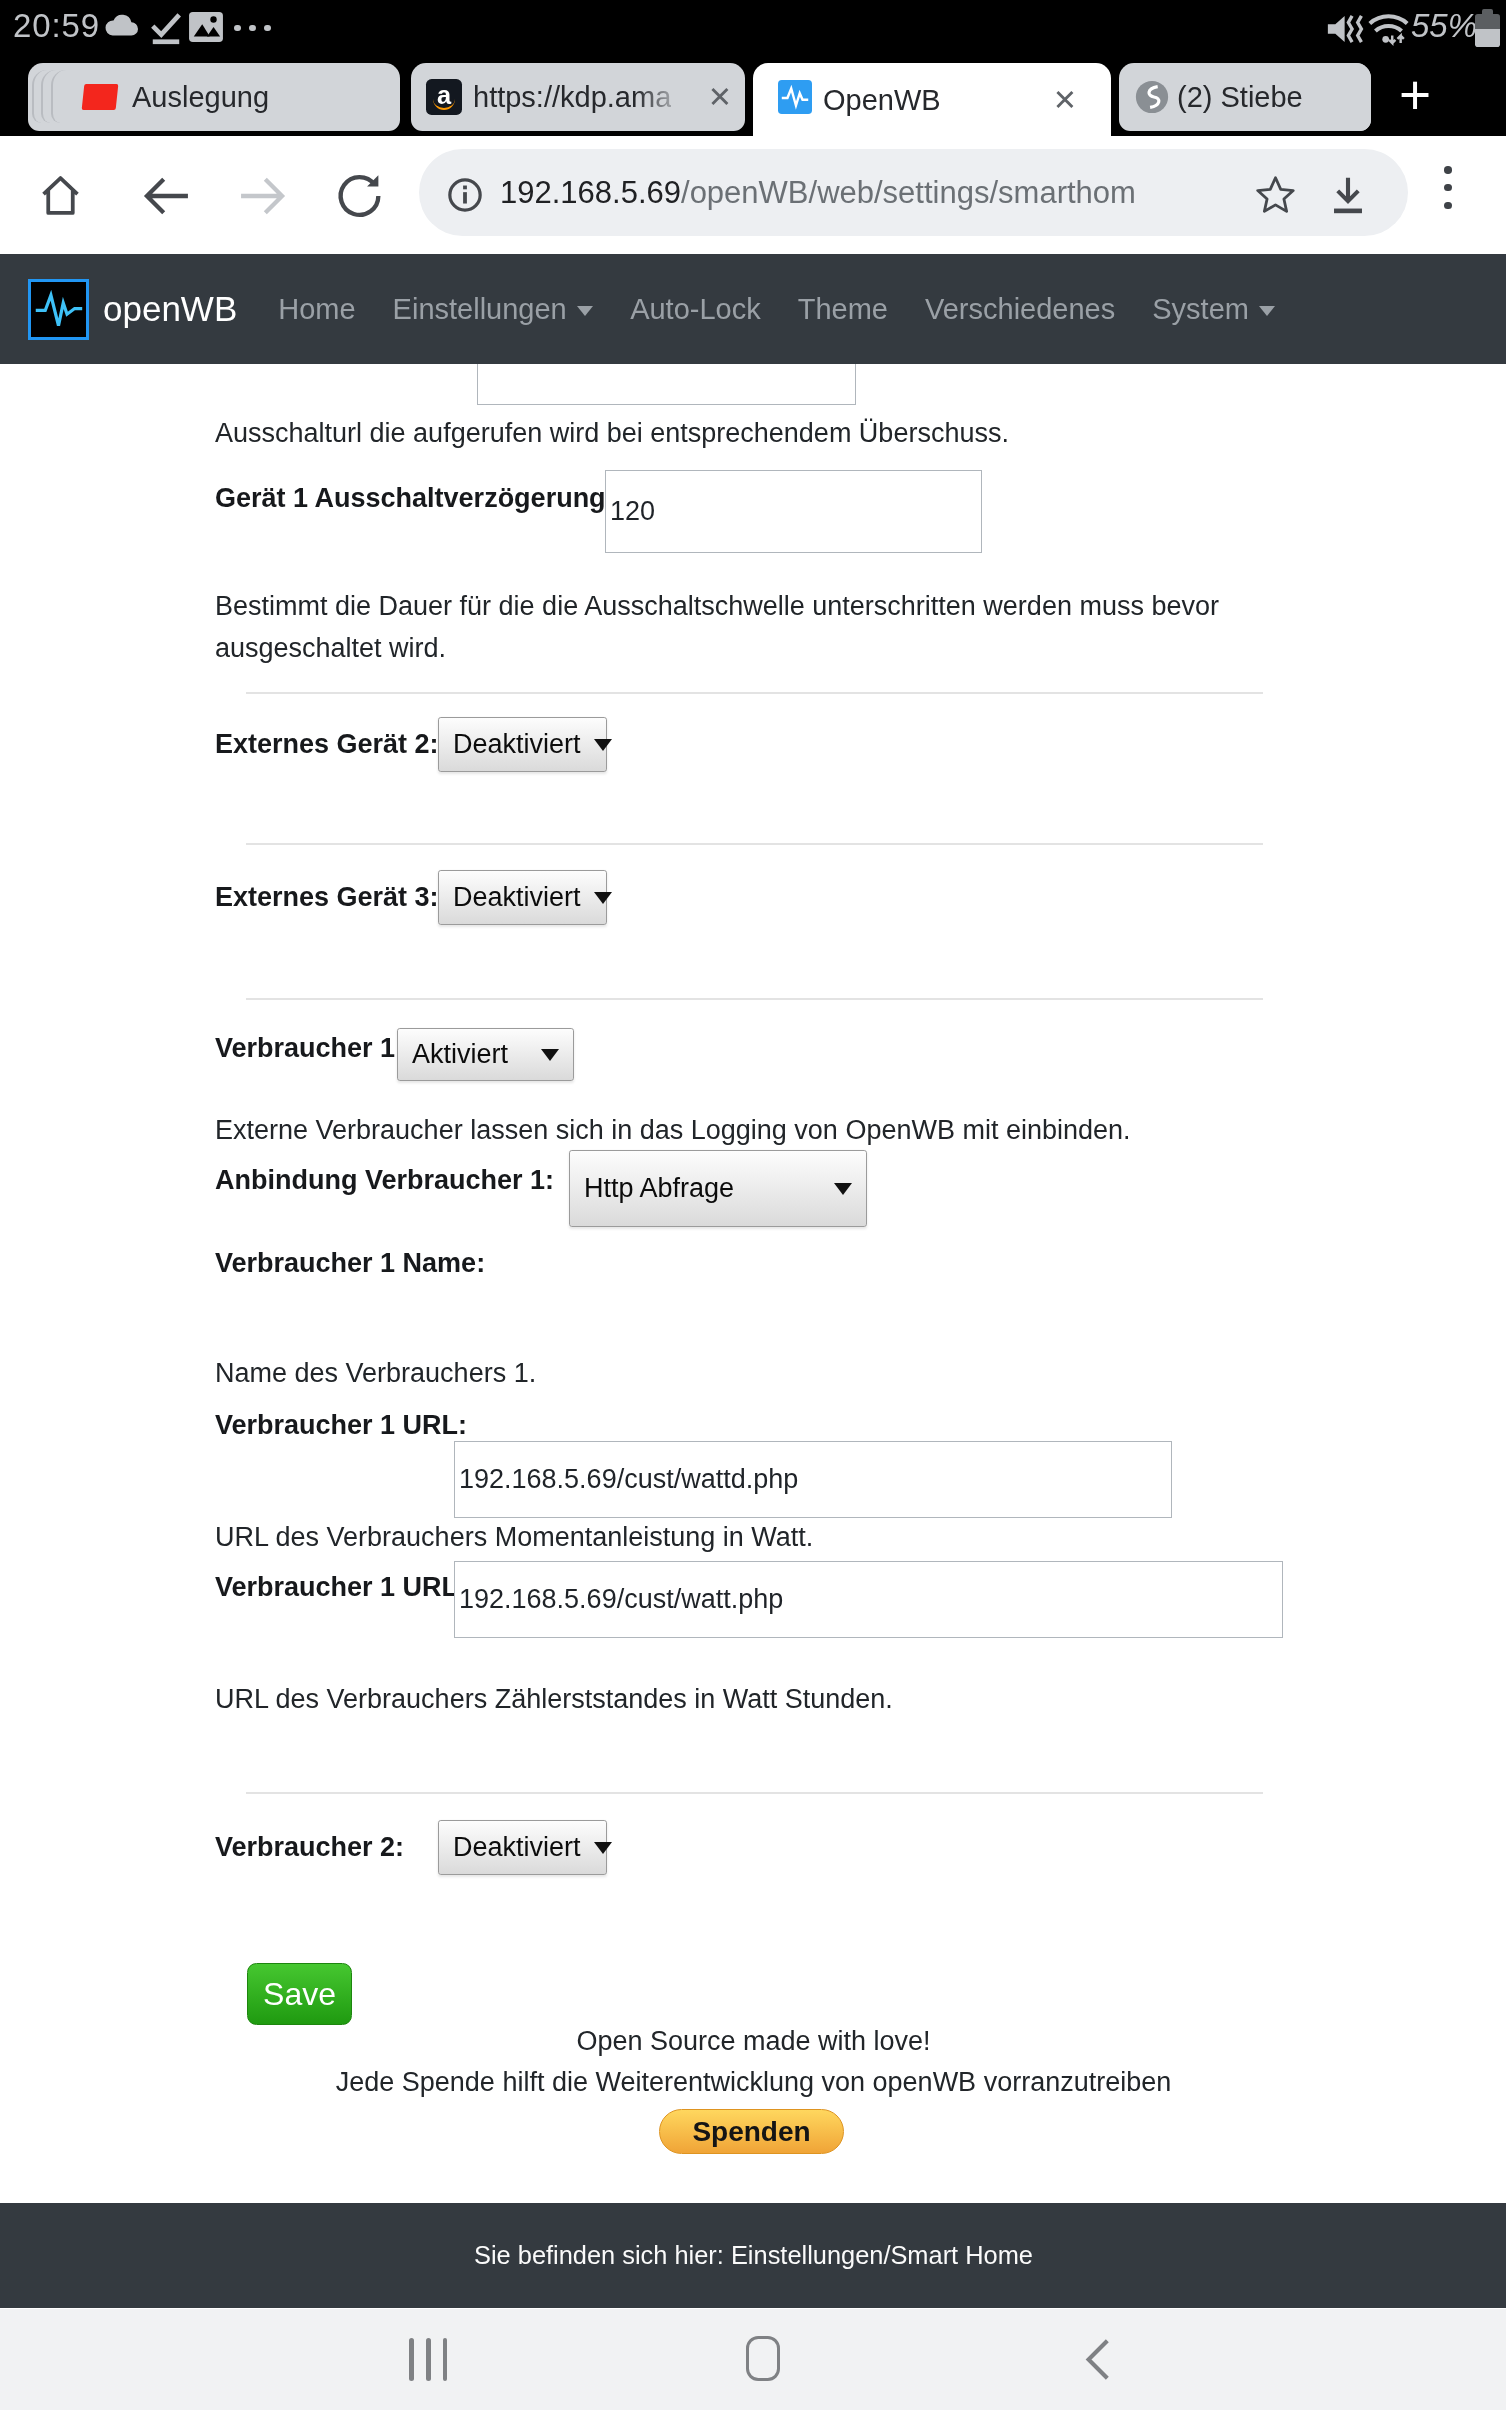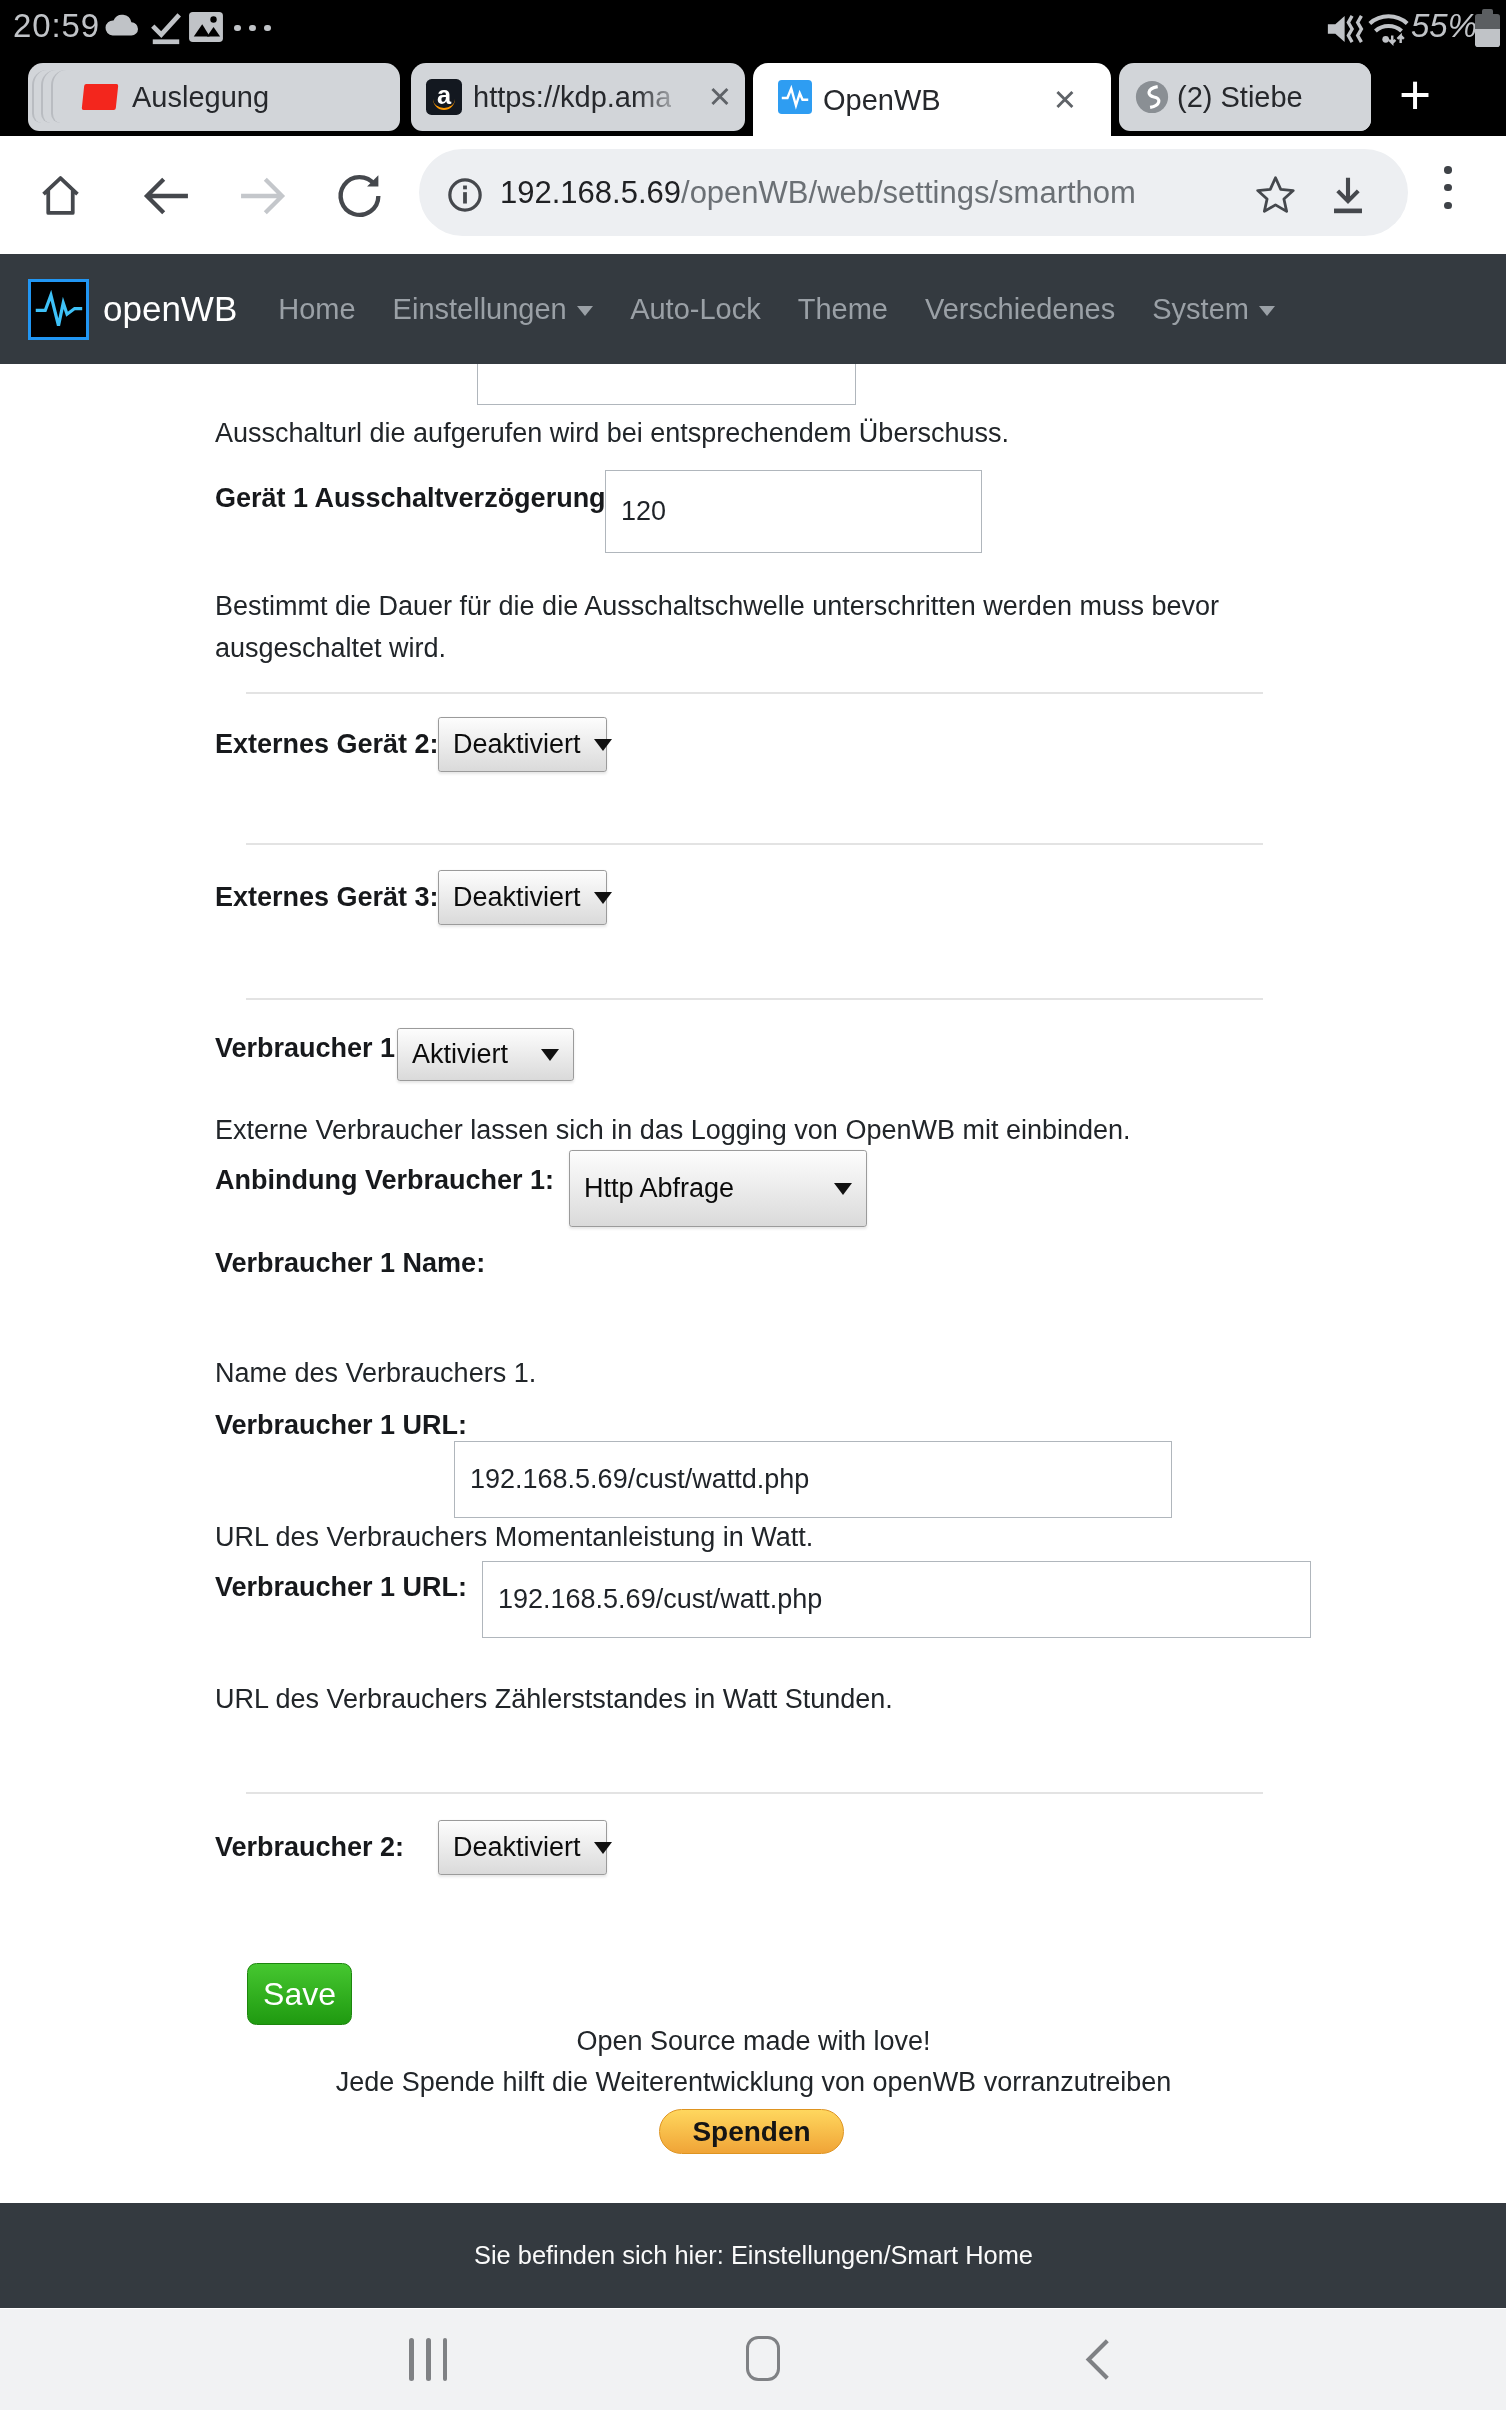--- a/index.html
+++ b/index.html
@@ -54,21 +54,21 @@
   .nav-items{display:flex;align-items:center;margin-left:41px;gap:37px;}
   .nav-item{display:flex;align-items:center;gap:10.4px;color:#9aa0a6;font-size:29px;white-space:nowrap;}
   .caret{width:0;height:0;border-left:8.5px solid transparent;border-right:8.5px solid transparent;border-top:10.4px solid #9aa0a6;margin-top:3.8px;}
 
   
   .content{position:absolute;top:364px;left:0;width:1507px;height:1839px;background:#fff;color:#212529;}
   .lbl{position:absolute;left:215px;font-size:27px;font-weight:bold;color:#17191c;white-space:nowrap;}
   .help{position:absolute;left:215px;font-size:27px;color:#212529;line-height:42px;}
   .hr{position:absolute;left:246px;width:1017px;height:1.9px;background:#e3e3e3;}
   .tinput{position:absolute;border:1.9px solid #b0b6bc;background:#fff;font-size:27px;color:#1f2328;
-          padding:0 15px;font-family:inherit;box-sizing:border-box;outline:none;}
+          padding:0 4px;font-family:inherit;box-sizing:border-box;outline:none;}
   .sel{position:absolute;display:flex;align-items:center;justify-content:space-between;padding:0 14px;box-sizing:border-box;
        background:linear-gradient(#fdfdfd,#dadada);border:1.9px solid #9b9b9b;border-radius:2.8px;
        font-size:27px;color:#0c0c0c;box-shadow:0 1.9px 2.8px rgba(0,0,0,.10);}
   .sel .sc{width:0;height:0;border-left:9.4px solid transparent;border-right:9.4px solid transparent;border-top:12.2px solid #111;margin-left:13px;}
   .partial-input{position:absolute;left:477px;top:0px;width:379px;height:41px;border:1.9px solid #b0b6bc;border-top:none;box-sizing:border-box;}
   .save-btn{position:absolute;left:247px;top:1599px;width:105px;height:62px;border-radius:9.4px;
             background:linear-gradient(#46c730,#1f9a10);border:1.9px solid #1d860e;color:#fff;font-size:32px;
             display:flex;align-items:center;justify-content:center;box-sizing:border-box;}
   .center-line{position:absolute;left:0;width:1507px;text-align:center;font-size:27px;color:#212529;}
   .donate-btn{position:absolute;left:659px;top:1745px;width:185px;height:45px;border-radius:22.6px;
@@ -286,21 +286,21 @@
     </div>
 
     <span class="lbl" style="top:884px">Verbraucher 1 Name:</span>
     <p class="help" style="top:961px">Name des Verbrauchers 1.</p>
 
     <span class="lbl" style="top:1046px">Verbraucher 1 URL:</span>
     <input class="tinput" style="left: 454px; top: 1035px; width: 718px; height: 77px; margin-top: 42px;" value="192.168.5.69/cust/wattd.php">
     <p class="help" style="top:1125px">URL des Verbrauchers Momentanleistung in Watt.</p>
 
     <span class="lbl" style="top:1208px">Verbraucher 1 URL:</span>
-    <input class="tinput" style="left: 454px; top: 1197px; width: 829px; height: 77px; margin-left: 28px;" value="192.168.5.69/cust/watt.php">
+    <input class="tinput" style="left: 454px; top: 1197px; width: 829px; height: 77px;" value="192.168.5.69/cust/watt.php">
     <p class="help" style="top:1287px">URL des Verbrauchers Zählerststandes in Watt Stunden.</p>
 
     <div class="hr" style="top:1428px"></div>
 
     <span class="lbl" style="top:1468px">Verbraucher 2:</span>
     <div class="sel" style="left:438px;top:1456px;width:169px;height:55px;">
       <span>Deaktiviert</span>
         <i class="sc"></i>
     </div>
 

